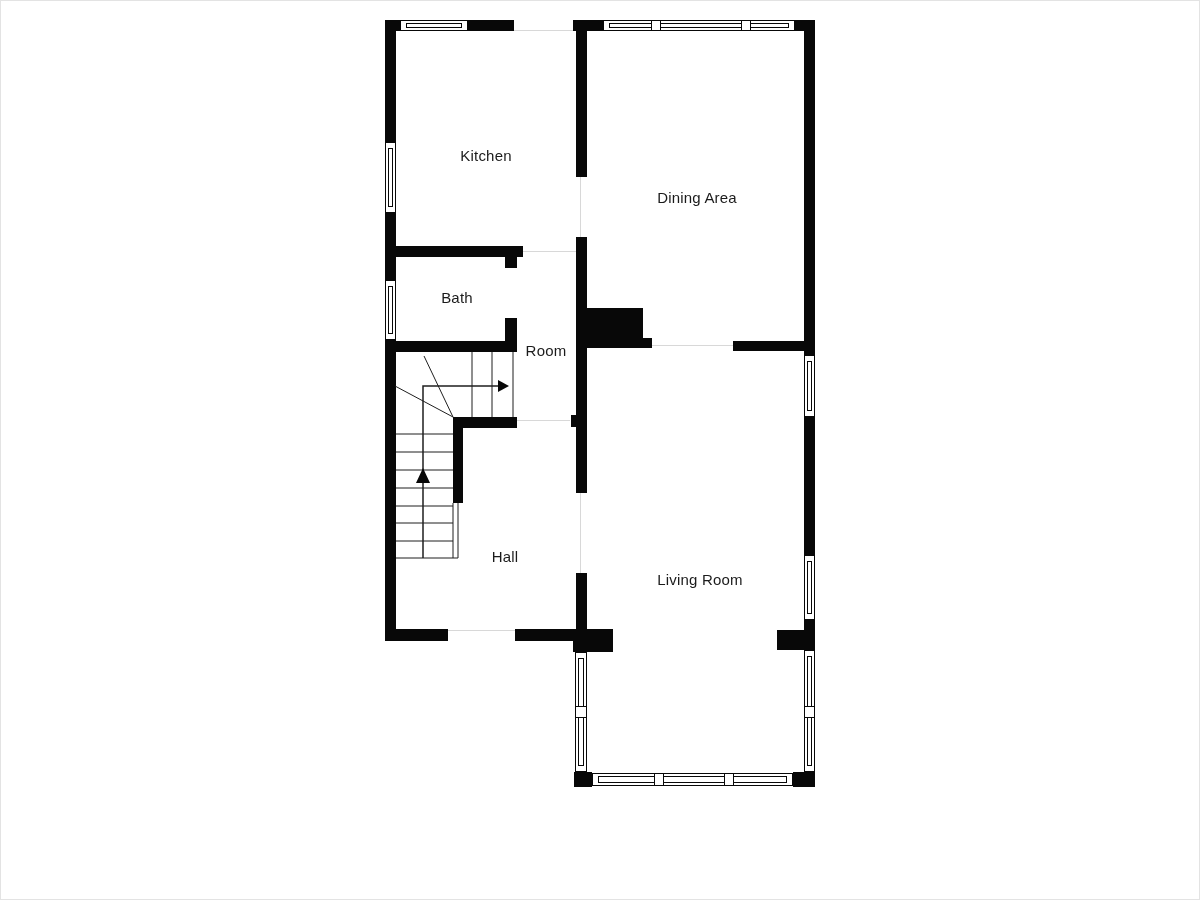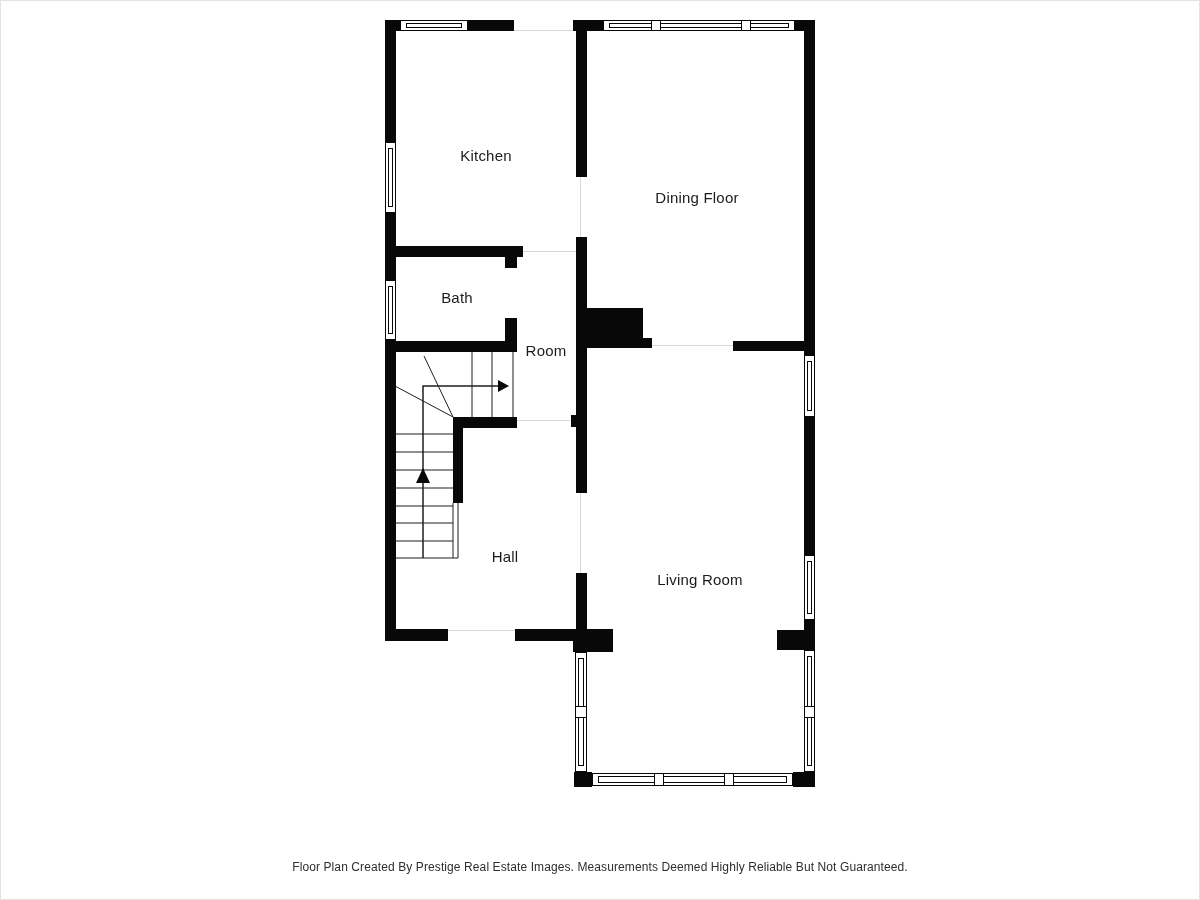--- a/index.html
+++ b/index.html
@@ -135,21 +135,20 @@
         <line x1="458" y1="503" x2="458" y2="558"></line>
 
         <polyline points="423,558 423,386 500,386" stroke-width="1.5"></polyline>
       </g>
 
       <polygon points="416,483 430,483 423,468" fill="#080808"></polygon>
       <polygon points="498,380 509,386 498,392" fill="#080808"></polygon>
     </svg>
 
     <span class="room-label" style="left:486px;top:155px;">Kitchen</span>
-    <span class="room-label" style="left:697px;top:197px;">Dining Floor</span>
+    <span class="room-label" style="left:697px;top:197px;">Dining Area</span>
     <span class="room-label" style="left:457px;top:297px;">Bath</span>
     <span class="room-label" style="left:546px;top:350px;">Room</span>
     <span class="room-label" style="left:505px;top:556px;">Hall</span>
     <span class="room-label" style="left:700px;top:554px;margin-top:25px;">Living Room</span>
   </div>
 
-  <div class="footer">Floor Plan Created By Prestige Real Estate Images. Measurements Deemed Highly Reliable But Not Guaranteed.</div>
 </div>
 
 </body></html>

